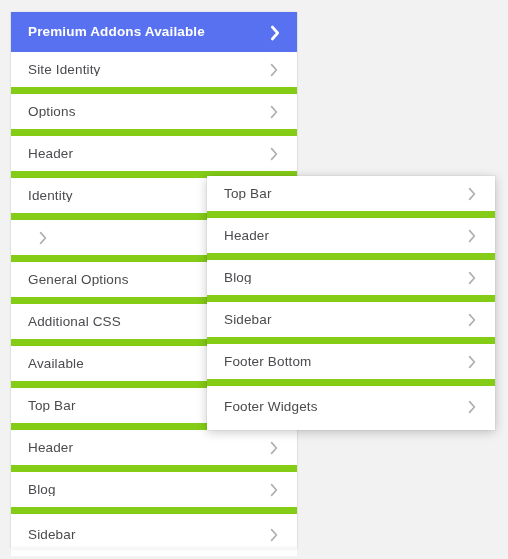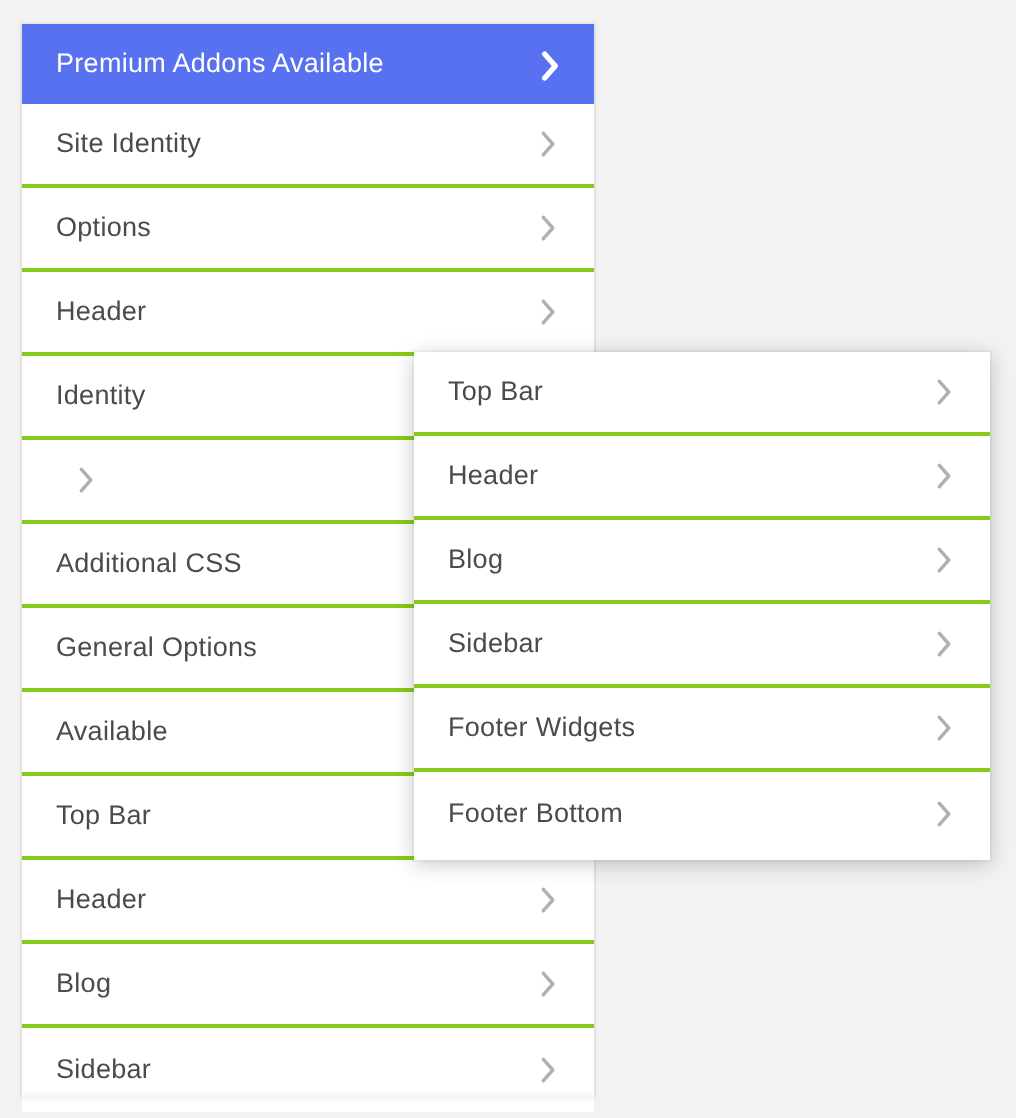--- a/index.html
+++ b/index.html
@@ -43,21 +43,21 @@
 
   
   .menu-item {
     position: relative;
     height: 42px;
     display: flex;
     align-items: center;
     padding: 0 16px 0 17px;
     box-sizing: border-box;
     background: #ffffff;
-    border-bottom: 2px solid #84cc16;
+    border-bottom: 7px solid #84cc16;
     cursor: pointer;
   }
   .menu-item:last-child {
     border-bottom: none;
   }
   .menu-item .label {
     flex: 1 1 auto;
     font-size: 13.5px;
     color: #4b4b4f;
     letter-spacing: 0.15px;
@@ -68,21 +68,21 @@
   }
 
   
   .menu-item.is-highlighted {
     background: #5871f0;
     border-bottom: none;
     height: 40px;
   }
   .menu-item.is-highlighted .label {
     color: #ffffff;
-    font-weight: normal;
+    font-weight: bold;
     font-size: 13.5px;
   }
 
   
   .chevron {
     flex: 0 0 auto;
     width: 14px;
     height: 18px;
     display: inline-block;
     position: relative;
@@ -167,29 +167,29 @@
         </span>
       </div>
       <div class="menu-item">
         <span class="chevron">
           <svg viewBox="0 0 14 18" aria-hidden="true">
             <path d="M4.6 3.6 L9.4 9 L4.6 14.4"></path>
           </svg>
         </span>
       </div>
       <div class="menu-item">
+        <span class="label">General Options</span>
+        <span class="chevron">
+          <svg viewBox="0 0 14 18" aria-hidden="true">
+            <path d="M4.6 3.6 L9.4 9 L4.6 14.4"></path>
+          </svg>
+        </span>
+      </div>
+      <div class="menu-item">
         <span class="label">Additional CSS</span>
-        <span class="chevron">
-          <svg viewBox="0 0 14 18" aria-hidden="true">
-            <path d="M4.6 3.6 L9.4 9 L4.6 14.4"></path>
-          </svg>
-        </span>
-      </div>
-      <div class="menu-item">
-        <span class="label">General Options</span>
         <span class="chevron">
           <svg viewBox="0 0 14 18" aria-hidden="true">
             <path d="M4.6 3.6 L9.4 9 L4.6 14.4"></path>
           </svg>
         </span>
       </div>
       <div class="menu-item">
         <span class="label">Available</span>
         <span class="chevron">
           <svg viewBox="0 0 14 18" aria-hidden="true">
@@ -261,29 +261,29 @@
       </div>
       <div class="menu-item">
         <span class="label">Sidebar</span>
         <span class="chevron">
           <svg viewBox="0 0 14 18" aria-hidden="true">
             <path d="M4.6 3.6 L9.4 9 L4.6 14.4"></path>
           </svg>
         </span>
       </div>
       <div class="menu-item">
+        <span class="label">Footer Bottom</span>
+        <span class="chevron">
+          <svg viewBox="0 0 14 18" aria-hidden="true">
+            <path d="M4.6 3.6 L9.4 9 L4.6 14.4"></path>
+          </svg>
+        </span>
+      </div>
+      <div class="menu-item">
         <span class="label">Footer Widgets</span>
-        <span class="chevron">
-          <svg viewBox="0 0 14 18" aria-hidden="true">
-            <path d="M4.6 3.6 L9.4 9 L4.6 14.4"></path>
-          </svg>
-        </span>
-      </div>
-      <div class="menu-item">
-        <span class="label">Footer Bottom</span>
         <span class="chevron">
           <svg viewBox="0 0 14 18" aria-hidden="true">
             <path d="M4.6 3.6 L9.4 9 L4.6 14.4"></path>
           </svg>
         </span>
       </div>
     </div>
 </div>
 
 </body></html>

